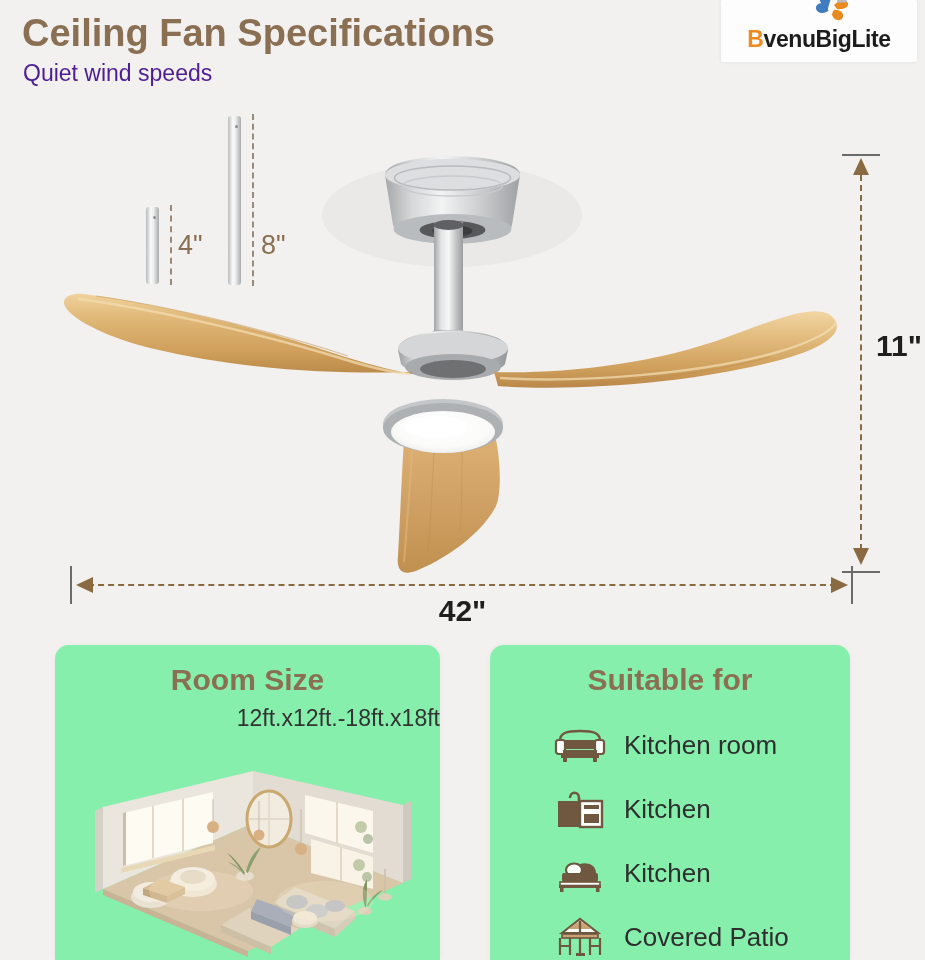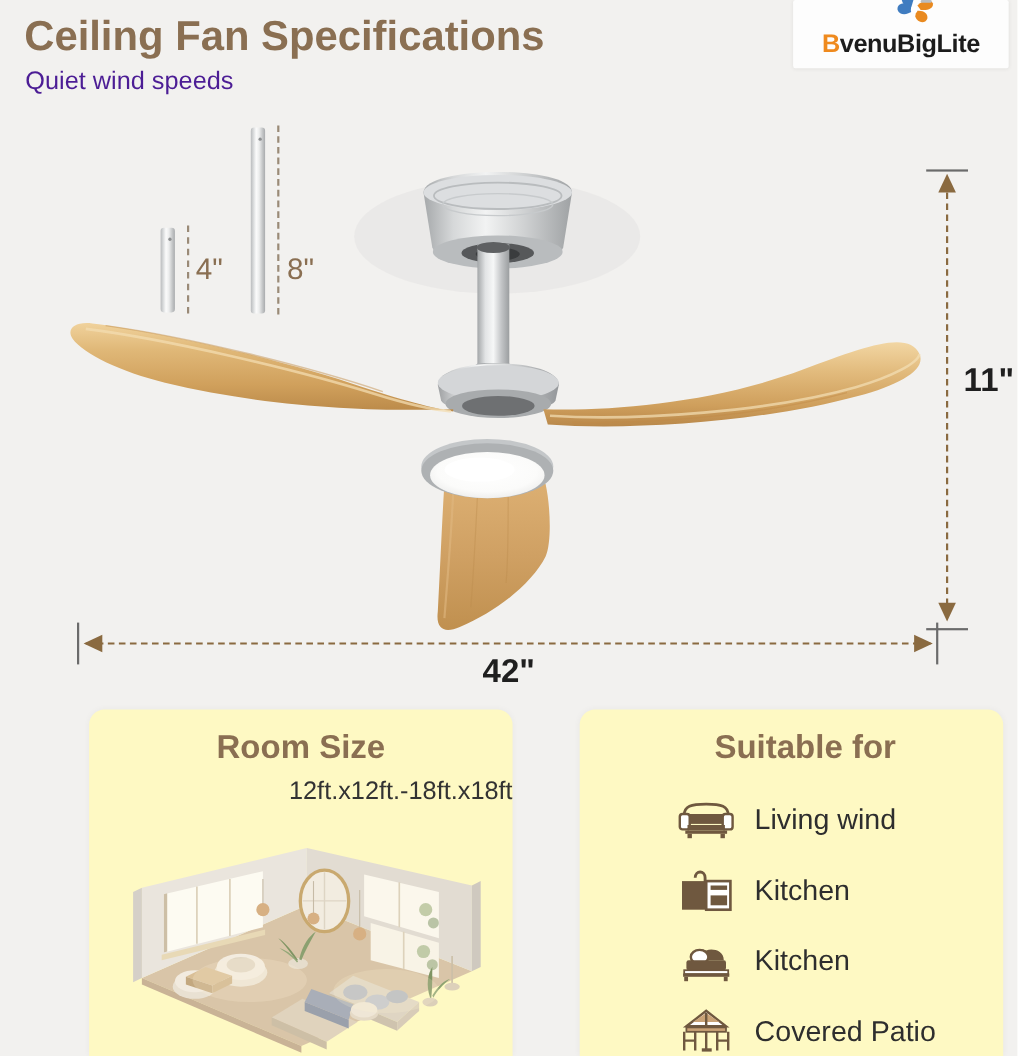--- a/index.html
+++ b/index.html
@@ -169,28 +169,27 @@
     font-size: 30px;
     font-weight: bold;
     color: #1f1f1f;
   }
 
   
   .card {
     position: absolute;
     top: 645px;
     height: 315px;
-    background: #fef9c3;
+    background: #86efac;
     border-radius: 14px 14px 0 0;
     box-shadow: 0 0 6px rgba(0,0,0,0.04);
     overflow: hidden;
-    margin-left: 26px;
   }
   #card-room  { left: 55px;  width: 385px; }
-  #card-suit  { left: 501px; width: 360px; padding-left: 25px; }
+  #card-suit  { left: 490px; width: 360px; }
 
   .card-title {
     margin-top: 18px;
     text-align: center;
     font-size: 30px;
     font-weight: bold;
     color: #8a6f52;
   }
   #room-size-value {
     margin-top: 8px;
@@ -476,21 +475,21 @@
             <path d="M8 18 C 8 10, 14 8, 28 8 C 42 8, 48 10, 48 18" fill="none" stroke="#6f583f" stroke-width="2.4"></path>
             <rect x="12" y="17" width="32" height="9" fill="#6f583f"></rect>
             <rect x="4" y="17" width="9" height="14" rx="2.5" fill="#ffffff" stroke="#6f583f" stroke-width="2.2"></rect>
             <rect x="43" y="17" width="9" height="14" rx="2.5" fill="#ffffff" stroke="#6f583f" stroke-width="2.2"></rect>
             <rect x="11" y="27" width="34" height="5" fill="#6f583f"></rect>
             <rect x="9" y="32" width="38" height="3" fill="#6f583f"></rect>
             <rect x="11" y="35" width="4" height="4" fill="#6f583f"></rect>
             <rect x="41" y="35" width="4" height="4" fill="#6f583f"></rect>
           </svg>
         </span>
-        <span class="suit-label">Living wind</span>
+        <span class="suit-label">Kitchen room</span>
       </div>
 
       <div class="suit-row">
         <span class="suit-icon">
           <svg viewBox="0 0 56 44" width="56" height="44">
             <path d="M18 11 C 18 4, 27 4, 27 11 L 27 15" fill="none" stroke="#6f583f" stroke-width="2.6"></path>
             <rect x="6" y="14" width="22" height="26" fill="#6f583f"></rect>
             <rect x="28" y="14" width="22" height="26" fill="#ffffff" stroke="#6f583f" stroke-width="2.4"></rect>
             <rect x="32" y="27" width="15" height="9" fill="#6f583f"></rect>
             <rect x="32" y="18" width="15" height="4" fill="#6f583f"></rect>

